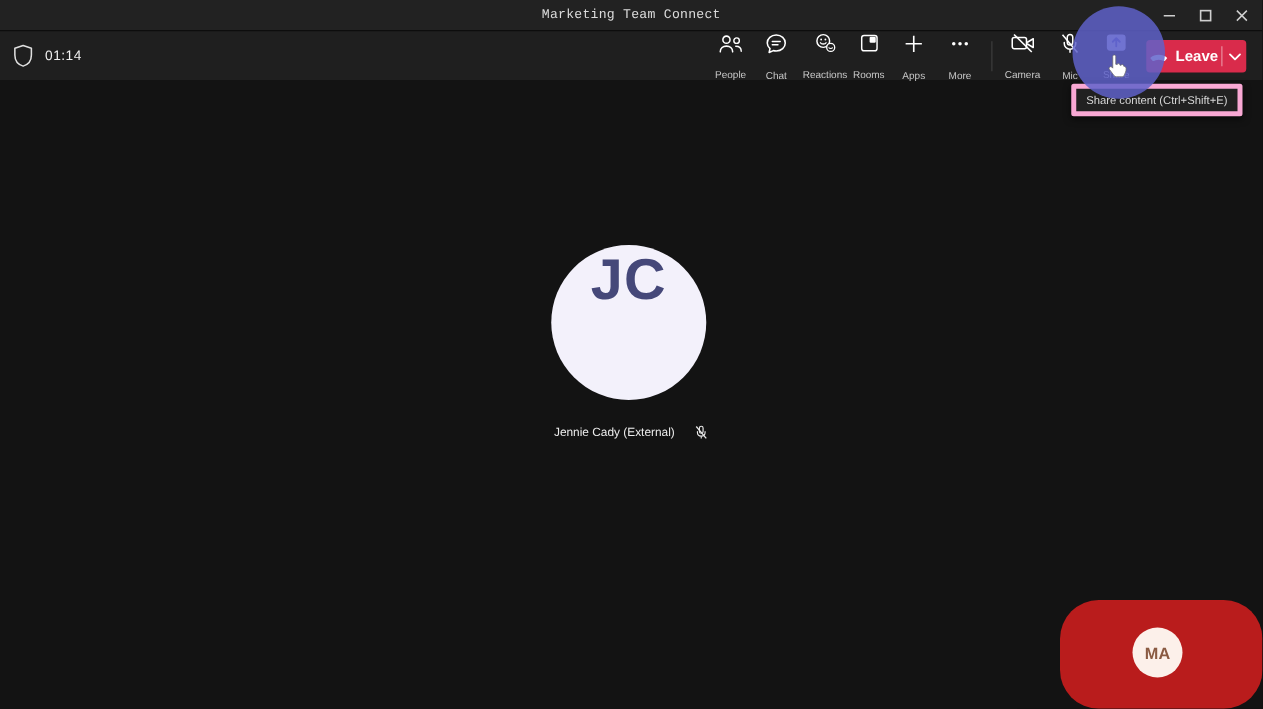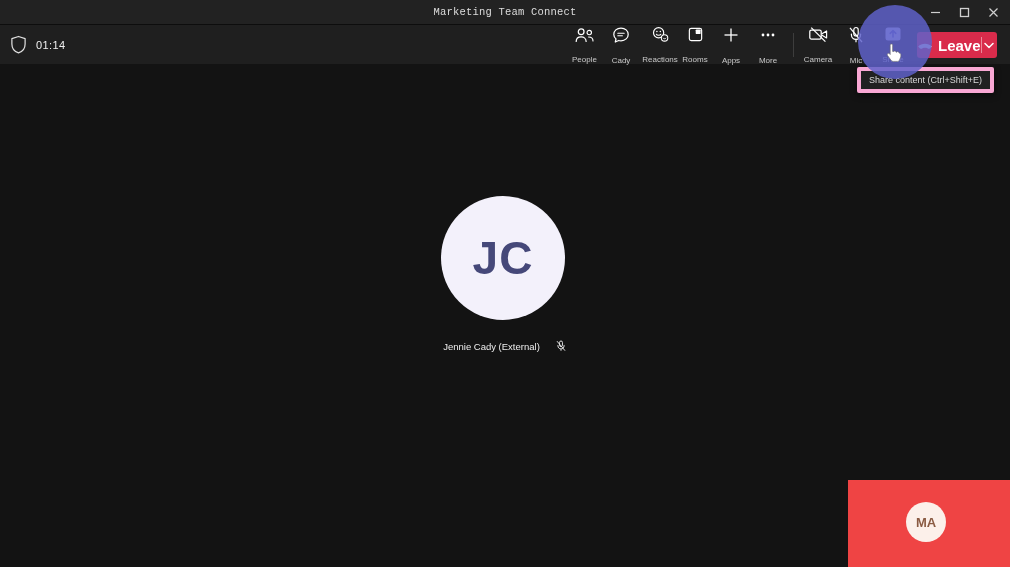--- a/index.html
+++ b/index.html
@@ -20,41 +20,41 @@
   .timer-area { position:absolute; left:10px; top:0; height:100%; display:flex; align-items:center; gap:9px; }
   .timer { font-size:11px; color:#f0f0f0; letter-spacing:.4px; }
   .tb-btn { position:absolute; top:3px; height:34px; display:flex; flex-direction:column;
             align-items:center; justify-content:center; gap:12px; cursor:default; }
   .tb-label { font-size:8px; color:#c8c8c8; white-space:nowrap; }
   .sep { position:absolute; left:793px; top:8px; width:1px; height:24px; background:#3d3d3d; }
 
   .leave-btn { position:absolute; left:917px; top:7px; width:80px; height:26px; background:#d92b4b;
                border-radius:3px; display:flex; align-items:center; overflow:hidden; }
   .leave-main { flex:1; height:100%; display:flex; align-items:center; justify-content:center; gap:5px; }
-  .leave-text { font-size:15px; font-weight:700; color:#ffffff; }
+  .leave-text { font-size:12px; font-weight:700; color:#ffffff; }
   .leave-divider { width:1px; height:16px; background:rgba(255,255,255,.45); }
   .leave-chevron { width:19px; height:100%; display:flex; align-items:center; justify-content:center; }
 
   
   .spotlight { position:absolute; left:858px; top:5px; width:74px; height:74px; border-radius:50%;
                background:rgba(95,98,202,.84); z-index:6; }
   .hand-cursor { position:absolute; left:884px; top:42px; z-index:7; }
   .tooltip { position:absolute; right:16px; top:67px; z-index:5; background:#212121;
              border:4px solid #f9a8d4; border-radius:2px; padding:4px 8px;
              font-size:9px; color:#d8d8d8; box-shadow:0 2px 6px rgba(0,0,0,.55); white-space:nowrap; }
 
   
   .stage { position:absolute; top:64px; left:0; right:0; bottom:0; background:#131313; z-index:1; }
   .jc-avatar { position:absolute; left:441px; top:132px; width:124px; height:124px; border-radius:50%;
-               background:#f3f1fb; display:flex; align-items:center; justify-content:center;
+               background:#f3f1fb; display:flex; justify-content:center;
                font-size:46px; font-weight:600; color:#454879; letter-spacing:1px; }
   .name-row { position:absolute; top:276px; left:0; right:0; display:flex; align-items:center;
               justify-content:center; gap:15px; }
   .name-text { font-size:9.5px; color:#ededed; }
-  .self-tile { position:absolute; right:0; bottom:0; width:162px; height:87px; background:#ef4444; }
+  .self-tile { position:absolute; right:0; bottom:0; width:162px; height:87px; background:#b91c1c;border-radius:31px; }
   .self-avatar { position:absolute; left:58px; top:22px; width:40px; height:40px; border-radius:50%;
                  background:#fcf0ea; display:flex; align-items:center; justify-content:center;
                  font-size:13px; font-weight:700; color:#8a5a42; }
 
   svg { display:block; }
 </style>
 </head>
 <body>
 
 <div class="app">
@@ -110,21 +110,21 @@
     </div>
 
     <div class="tb-btn" style="left:603px;width:36px;">
       <span>
         <svg width="18" height="18" viewBox="0 0 18 18">
           <path d="M9 2 C13.2 2 16.2 4.9 16.2 8.4 S13.2 14.8 9 14.8 C8.2 14.8 7.4 14.7 6.7 14.5 L3.3 16 L4 12.9 C2.7 11.7 1.8 10.2 1.8 8.4 C1.8 4.9 4.8 2 9 2 Z" fill="none" stroke="#fff" stroke-width="1.25" stroke-linejoin="round"></path>
           <line x1="5.8" y1="7.2" x2="12.2" y2="7.2" stroke="#fff" stroke-width="1.1" stroke-linecap="round"></line>
           <line x1="5.8" y1="9.8" x2="10.4" y2="9.8" stroke="#fff" stroke-width="1.1" stroke-linecap="round"></line>
         </svg>
       </span>
-      <span class="tb-label">Cady</span>
+      <span class="tb-label">Chat</span>
     </div>
 
     <div class="tb-btn" style="left:639px;width:42px;">
       <span>
         <svg width="19" height="17" viewBox="0 0 20 18">
           <circle cx="8" cy="7.2" r="5.4" fill="none" stroke="#fff" stroke-width="1.25"></circle>
           <circle cx="6.2" cy="5.9" r=".8" fill="#fff"></circle>
           <circle cx="9.8" cy="5.9" r=".8" fill="#fff"></circle>
           <path d="M5.6 8.7 C6.3 10.1 9.7 10.1 10.4 8.7" fill="none" stroke="#fff" stroke-width="1.1" stroke-linecap="round"></path>
           <circle cx="14.3" cy="12.6" r="3.4" fill="#1f1f1f" stroke="#fff" stroke-width="1.1"></circle>

